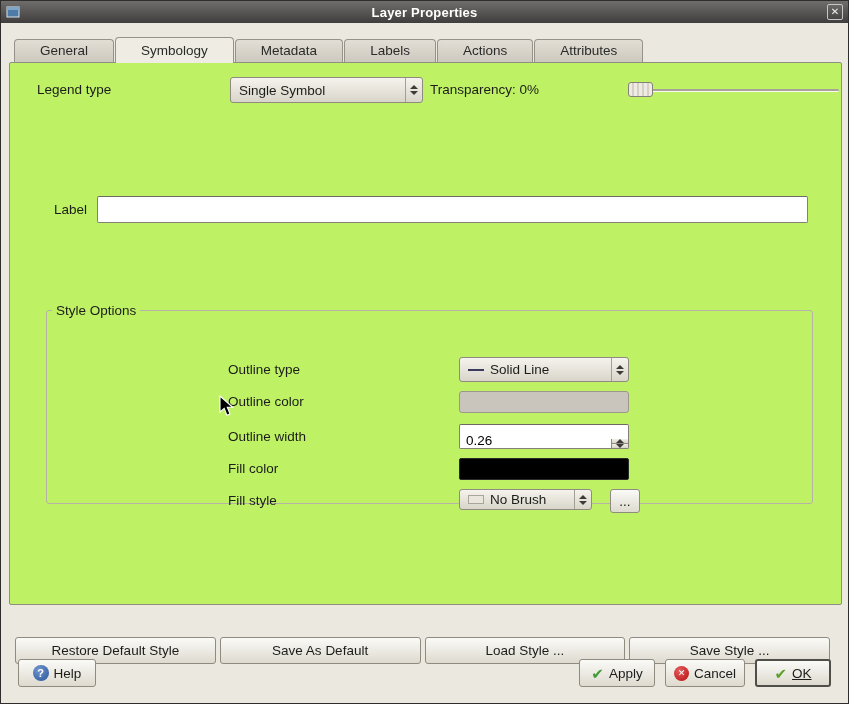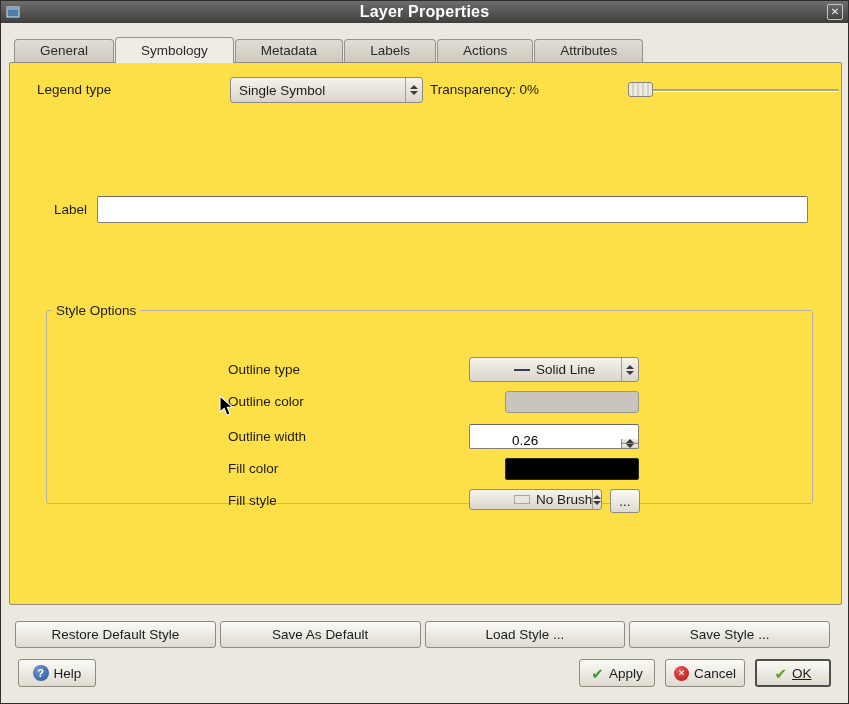--- a/index.html
+++ b/index.html
@@ -14,21 +14,21 @@
   }
 
   
   .titlebar {
     position:absolute; left:0; top:0; width:100%; height:22px;
     background:linear-gradient(#6f6e6c,#3f3e3c);
     display:flex; align-items:center; padding:0 5px;
   }
   .titlebar .title {
     position:absolute; left:0; right:0; text-align:center;
-    color:#ffffff; font-weight:bold; font-size:16px; letter-spacing:.2px;
+    color:#ffffff; font-weight:bold; font-size:13px; letter-spacing:.2px;
   }
   .win-icon { width:14px; height:14px; display:inline-block; z-index:2; }
   .close-btn {
     position:absolute; right:5px; top:3px; width:16px; height:16px;
     border:1px solid #c6c6c4; border-radius:2px; color:#f2f2f0;
     font-size:10px; line-height:14px; text-align:center;
     background:linear-gradient(#6a6967,#454442); cursor:default;
   }
 
   
@@ -43,21 +43,21 @@
     border-radius:4px 4px 0 0; color:#2a2a28; white-space:nowrap;
   }
   .tab.active {
     height:26px; line-height:25px; margin-bottom:0;
     background:#efece4; z-index:6; position:relative;
   }
 
   
   .content {
     position:absolute; left:8px; top:61px; width:833px; height:543px;
-    background:#fde047; border:1px solid #918d84; border-radius:2px;
+    background:#bef264; border:1px solid #918d84; border-radius:2px;
   }
   .lbl { color:#1c1c1a; }
   .lbl-legend { position:absolute; left:27px; top:14px; line-height:26px; }
   .lbl-transparency { position:absolute; left:420px; top:14px; line-height:26px; }
   .lbl-label { position:absolute; left:44px; top:133px; line-height:27px; }
 
   
   .combo {
     display:flex; align-items:stretch;
     background:linear-gradient(#f5f3ed,#d9d5ca);
@@ -92,21 +92,21 @@
     border-radius:2px; padding:0 6px; font:inherit;
   }
 
   
   .style-group {
     position:absolute; left:36px; top:240px; width:767px; height:201px;
     border:1px solid #b6b2a8; border-radius:3px;
   }
   .style-group legend { margin-left:5px; padding:0 4px; }
   .srow-label { position:absolute; left:181px; }
-  .srow-ctl { position:absolute; left:422px; width:170px;padding-left:36px; }
+  .srow-ctl { position:absolute; left:412px; width:170px; }
 
   .flat-btn { background:#c9c5bc; border:1px solid #9b978d; border-radius:3px; width:100%; height:100%; }
   .swatch-btn { border:1px solid #2a2a28; border-radius:2px; width:100%; height:100%; }
 
   
   .spinbox {
     display:flex; align-items:flex-end; background:#ffffff;
     border:1px solid #848078; border-top-color:#6e6a63; border-radius:2px; overflow:hidden;
   }
   .spinbox input { flex:1; min-width:0; border:none; outline:none; padding:0 6px; font:inherit; background:#fff; }
@@ -120,21 +120,21 @@
   .line-glyph { display:inline-block; width:16px; height:2px; background:#3a3a5e; }
   .nobrush-glyph { display:inline-block; width:16px; height:9px; border:1px solid #a9a59b; background:#e9e6de; }
 
   
   .btn {
     display:flex; align-items:center; justify-content:center; gap:5px;
     background:linear-gradient(#fafaf7,#dedacf);
     border:1px solid #8f8b81; border-radius:3px;
     font:inherit; color:#1c1c1a; white-space:nowrap; cursor:default;
   }
-  .style-row { position:absolute; left:14px; right:18px; top:620px; height:27px; display:flex; gap:4px; }
+  .style-row { position:absolute; left:14px; right:18px; top:636px; height:27px; display:flex; gap:4px; }
   .style-row .btn { flex:1; }
 
   .dialog-row { position:absolute; left:17px; right:17px; top:658px; height:28px; display:flex; align-items:stretch; }
   .btn-help { width:78px; }
   .spacer { flex:1; }
   .btn-apply { width:76px; margin-left:10px; }
   .btn-cancel { width:80px; margin-left:10px; }
   .btn-ok { width:76px; margin-left:10px; border:2px solid #504e49; }
   .btn-ok .btn-text { text-decoration:underline; }
 

